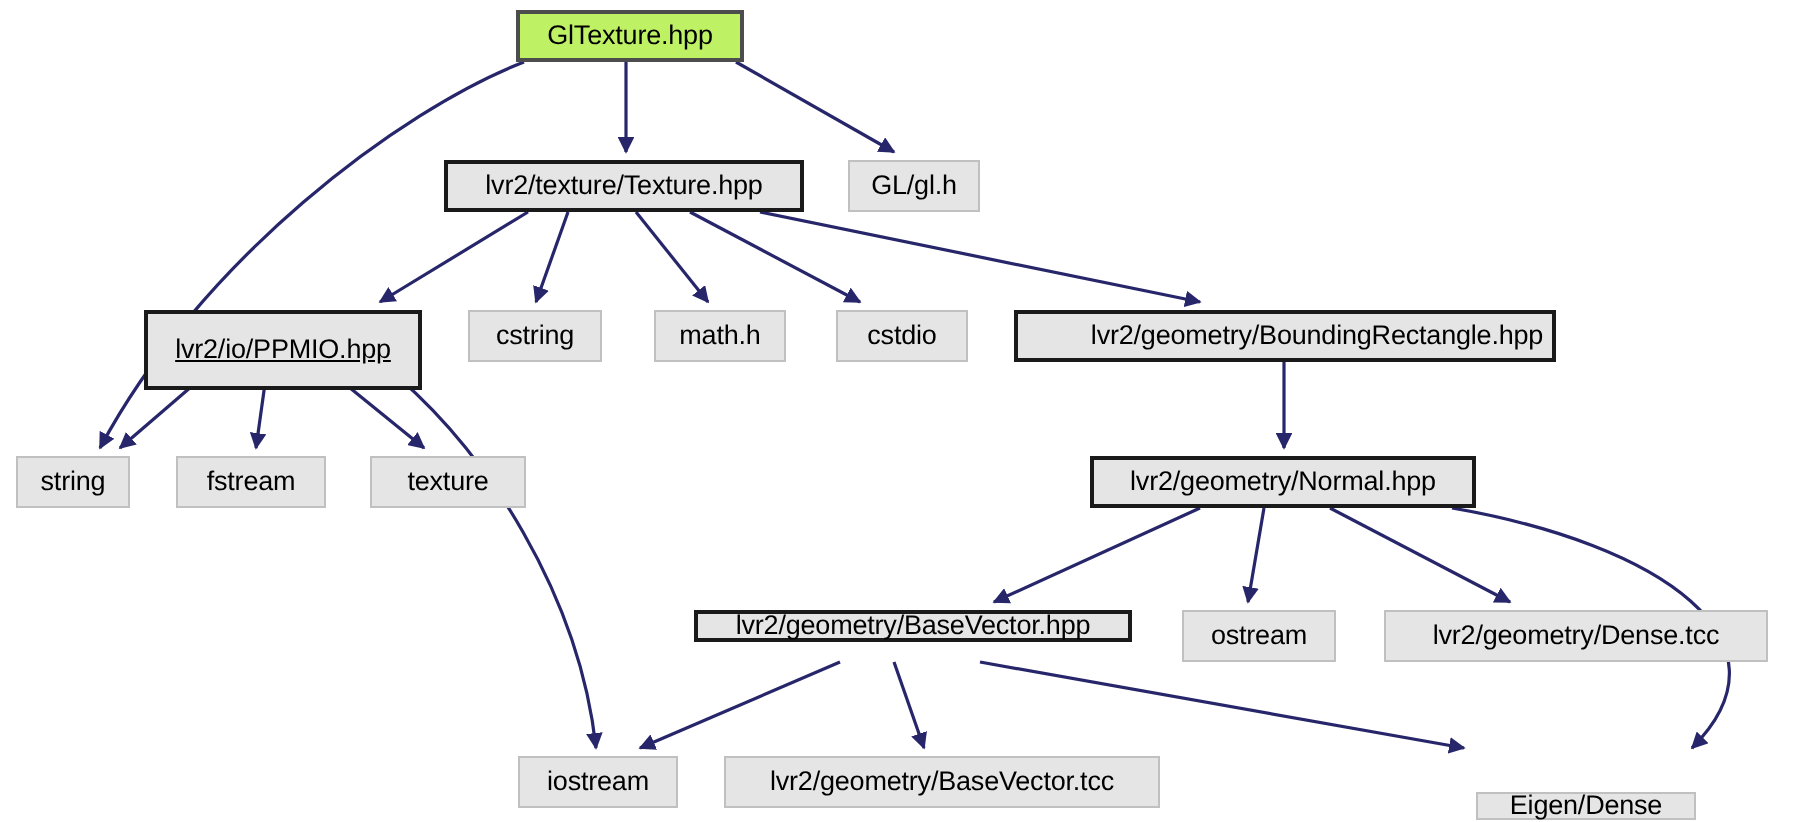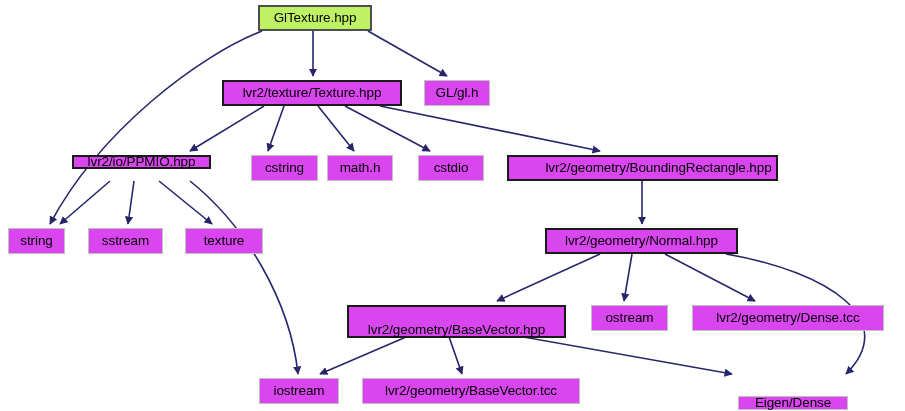--- a/index.html
+++ b/index.html
@@ -25,21 +25,21 @@
     width: 905px;
     height: 411px;
     pointer-events: none;
   }
   .node {
     position: absolute;
     box-sizing: border-box;
     display: flex;
     align-items: center;
     justify-content: center;
-    background: #d946ef;
+    background: #e5e5e5;
     border: 1px solid #c0c0c0;
     color: #000000;
     font-size: 13.5px;
     line-height: 1;
     white-space: nowrap;
     letter-spacing: -0.1px;
   }
   .node.strong {
     border: 2px solid #1a1a1a;
   }
@@ -88,48 +88,48 @@
   <div id="node-layer">
       <div class="node current" style="left: 258px; top: 5px; width: 114px; height: 26px;">
         <span class="node-label">GlTexture.hpp</span>
       </div>
       <div class="node strong" style="left: 222px; top: 80px; width: 180px; height: 26px;">
         <span class="node-label">lvr2/texture/Texture.hpp</span>
       </div>
       <div class="node" style="left: 424px; top: 80px; width: 66px; height: 26px;">
         <span class="node-label">GL/gl.h</span>
       </div>
-      <div class="node strong" style="left: 72px; top: 155px; width: 139px; height: 14px;">
+      <div class="node strong" style="left: 72px; top: 155px; width: 139px; height: 40px; text-decoration: underline;">
         <span class="node-label">lvr2/io/PPMIO.hpp</span>
       </div>
-      <div class="node" style="left: 251px; top: 155px; width: 67px; height: 26px;">
+      <div class="node" style="left: 234px; top: 155px; width: 67px; height: 26px;">
         <span class="node-label">cstring</span>
       </div>
       <div class="node" style="left: 327px; top: 155px; width: 66px; height: 26px;">
         <span class="node-label">math.h</span>
       </div>
       <div class="node" style="left: 418px; top: 155px; width: 66px; height: 26px;">
         <span class="node-label">cstdio</span>
       </div>
       <div class="node strong" style="left: 507px; top: 155px; width: 271px; height: 26px; padding-left: 32px;">
         <span class="node-label">lvr2/geometry/BoundingRectangle.hpp</span>
       </div>
       <div class="node" style="left: 8px; top: 228px; width: 57px; height: 26px;">
         <span class="node-label">string</span>
       </div>
       <div class="node" style="left: 88px; top: 228px; width: 75px; height: 26px;">
-        <span class="node-label">sstream</span>
+        <span class="node-label">fstream</span>
       </div>
       <div class="node" style="left: 185px; top: 228px; width: 78px; height: 26px;">
         <span class="node-label">texture</span>
       </div>
       <div class="node strong" style="left: 545px; top: 228px; width: 193px; height: 26px;">
         <span class="node-label">lvr2/geometry/Normal.hpp</span>
       </div>
-      <div class="node strong" style="left: 347px; top: 305px; width: 219px; height: 33px; align-items: flex-end;">
+      <div class="node strong" style="left: 347px; top: 305px; width: 219px; height: 16px;">
         <span class="node-label">lvr2/geometry/BaseVector.hpp</span>
       </div>
       <div class="node" style="left: 591px; top: 305px; width: 77px; height: 26px;">
         <span class="node-label">ostream</span>
       </div>
       <div class="node" style="left: 692px; top: 305px; width: 192px; height: 26px;">
         <span class="node-label">lvr2/geometry/Dense.tcc</span>
       </div>
       <div class="node" style="left: 259px; top: 378px; width: 80px; height: 26px;">
         <span class="node-label">iostream</span>

